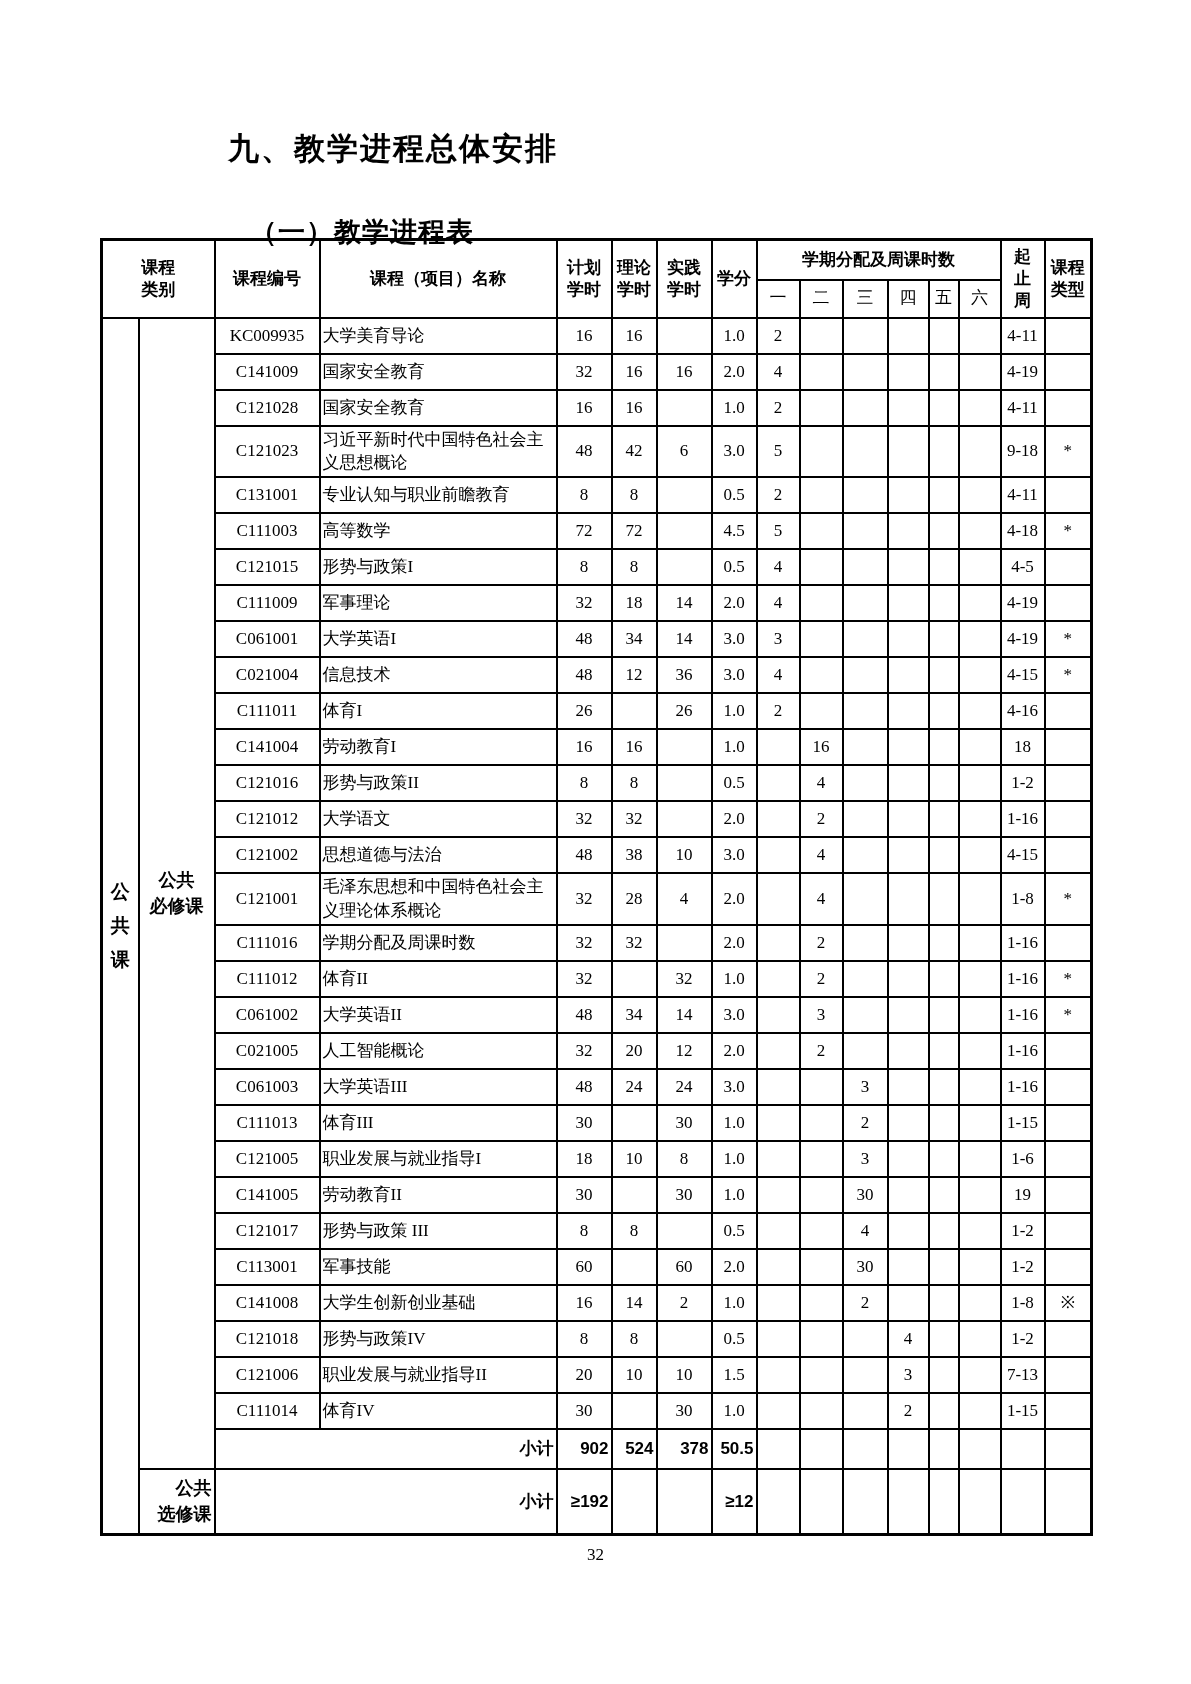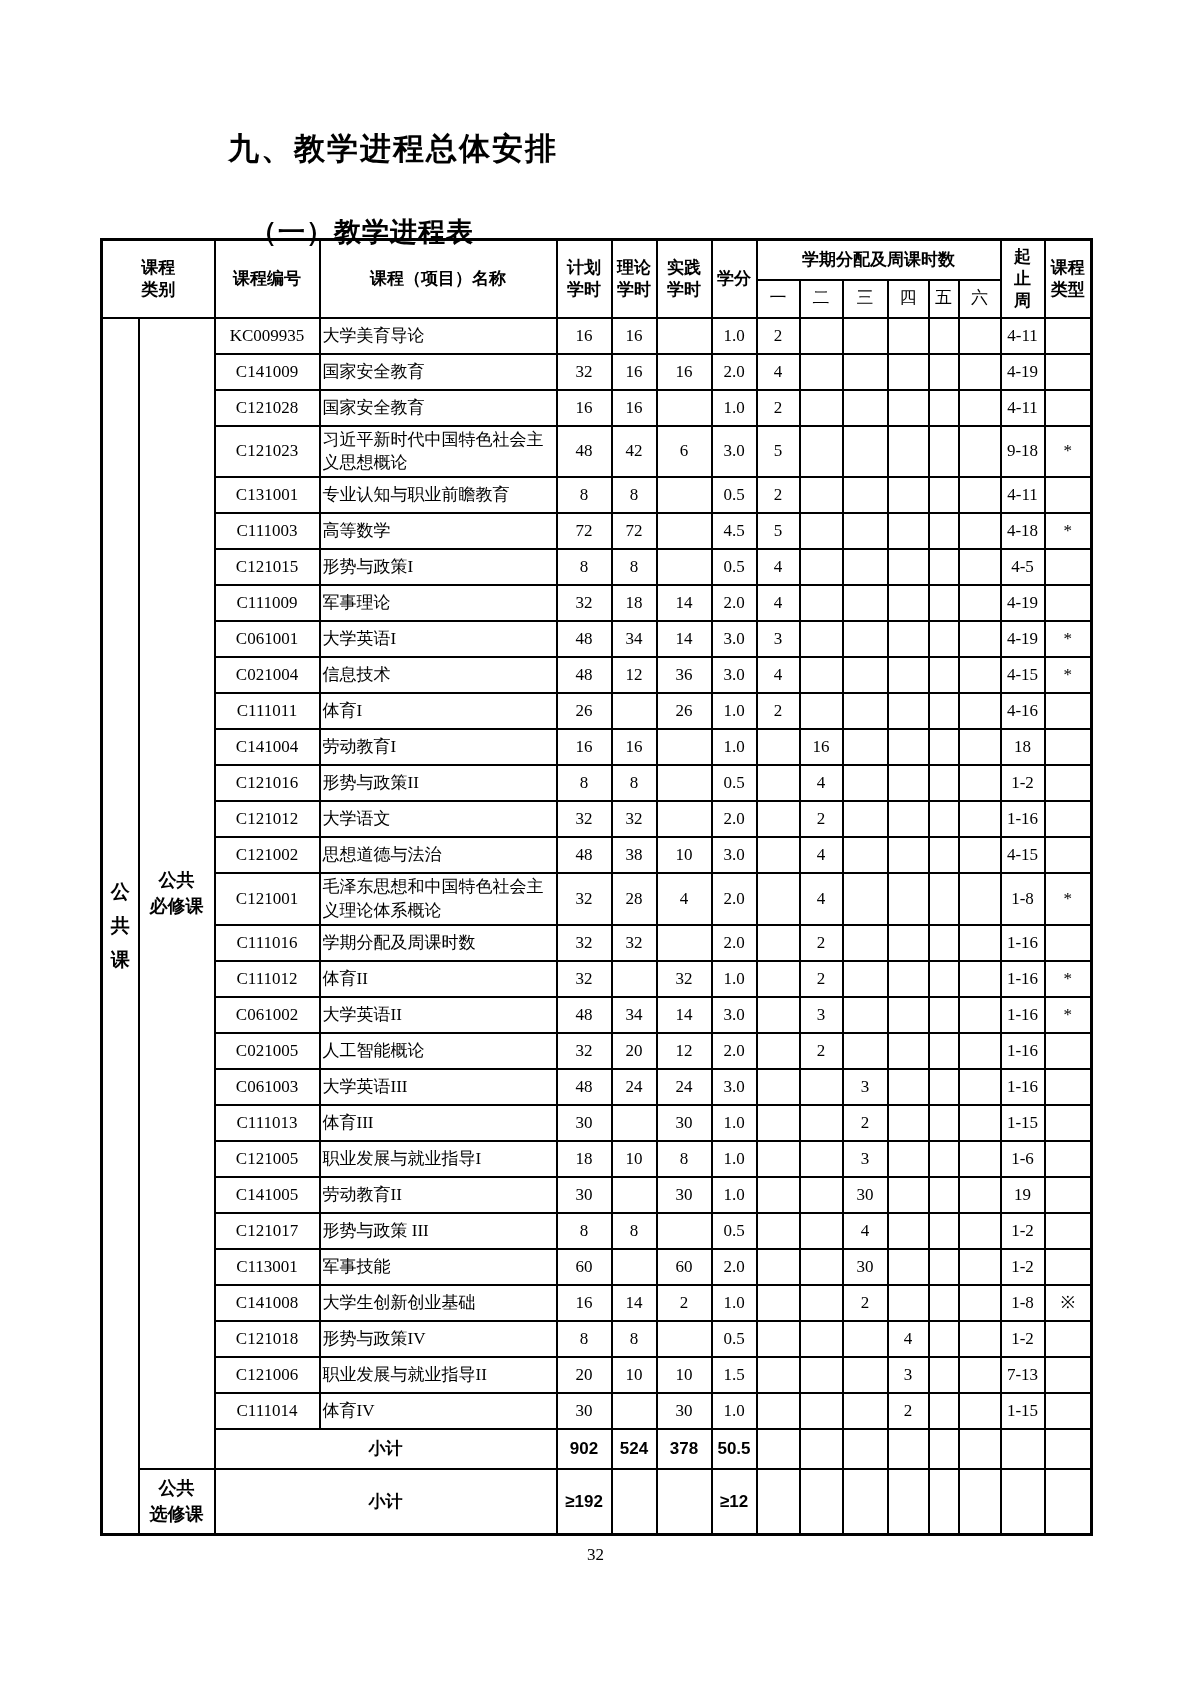--- a/index.html
+++ b/index.html
@@ -41,21 +41,21 @@
   .schedule tbody tr.tall { height: 44px; }
   .schedule tbody tr.subtotal { height: 40px; }
   .schedule tbody tr.subtotal-elective { height: 66px; }
   .schedule td.name { text-align: left; }
   .schedule td.cat {
     font-family: "Liberation Sans", "DejaVu Sans", sans-serif;
     font-weight: bold; white-space: pre-line; font-size: 18px; line-height: 1.45;
   }
   .schedule td.vcat { font-size: 19px; line-height: 1.8; }
   .schedule tr.subtotal td {
-    font-family: "Liberation Sans", "DejaVu Sans", sans-serif; font-weight: bold;
+    font-family: "Liberation Sans", "DejaVu Sans", sans-serif; font-weight: bold; text-align: right;
   }
   .page-number {
     position: absolute; left: 0; right: 0; top: 1545px;
     text-align: center; font-size: 17px;
   }
 </style>
 </head>
 <body>
 
 <div>

